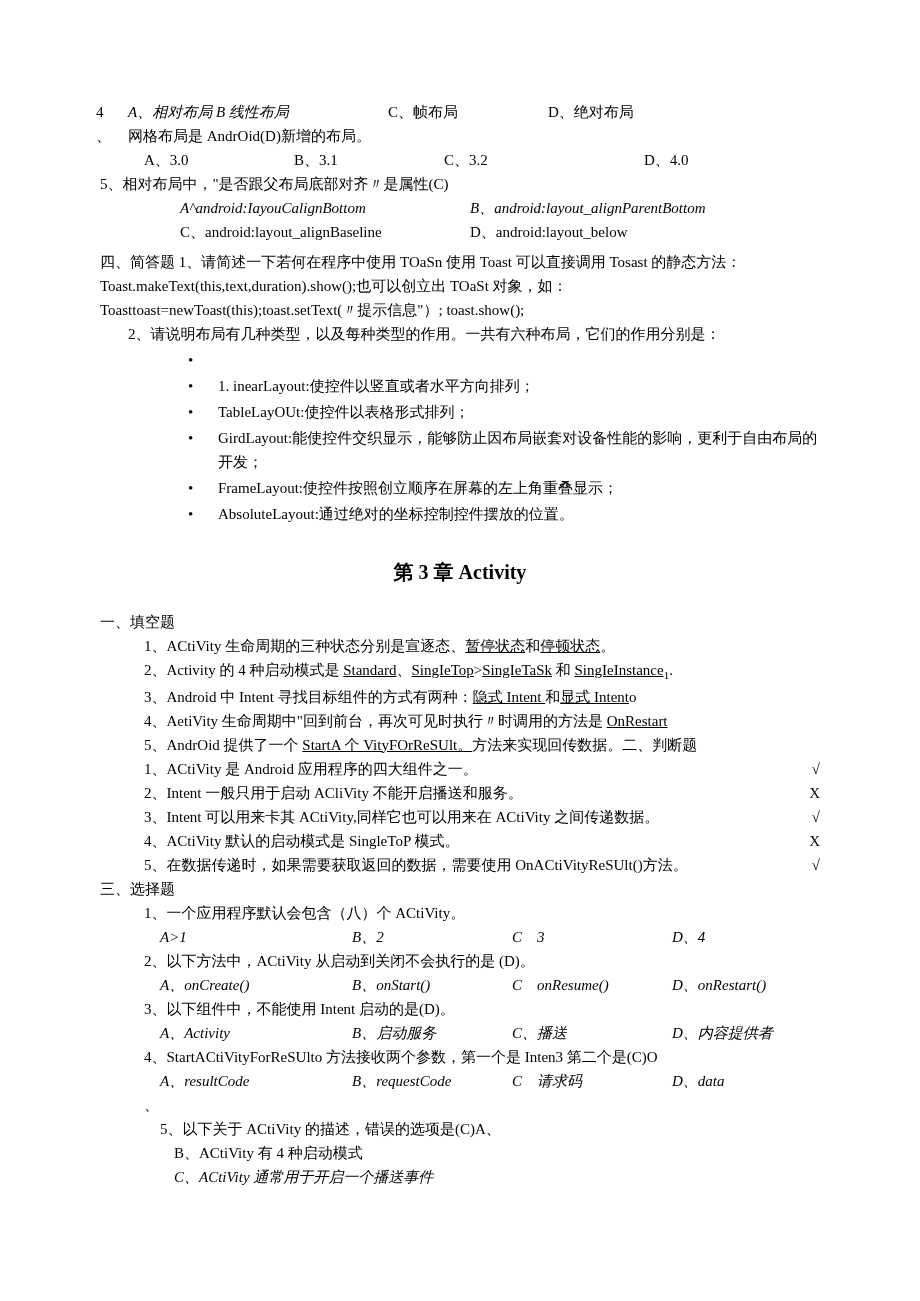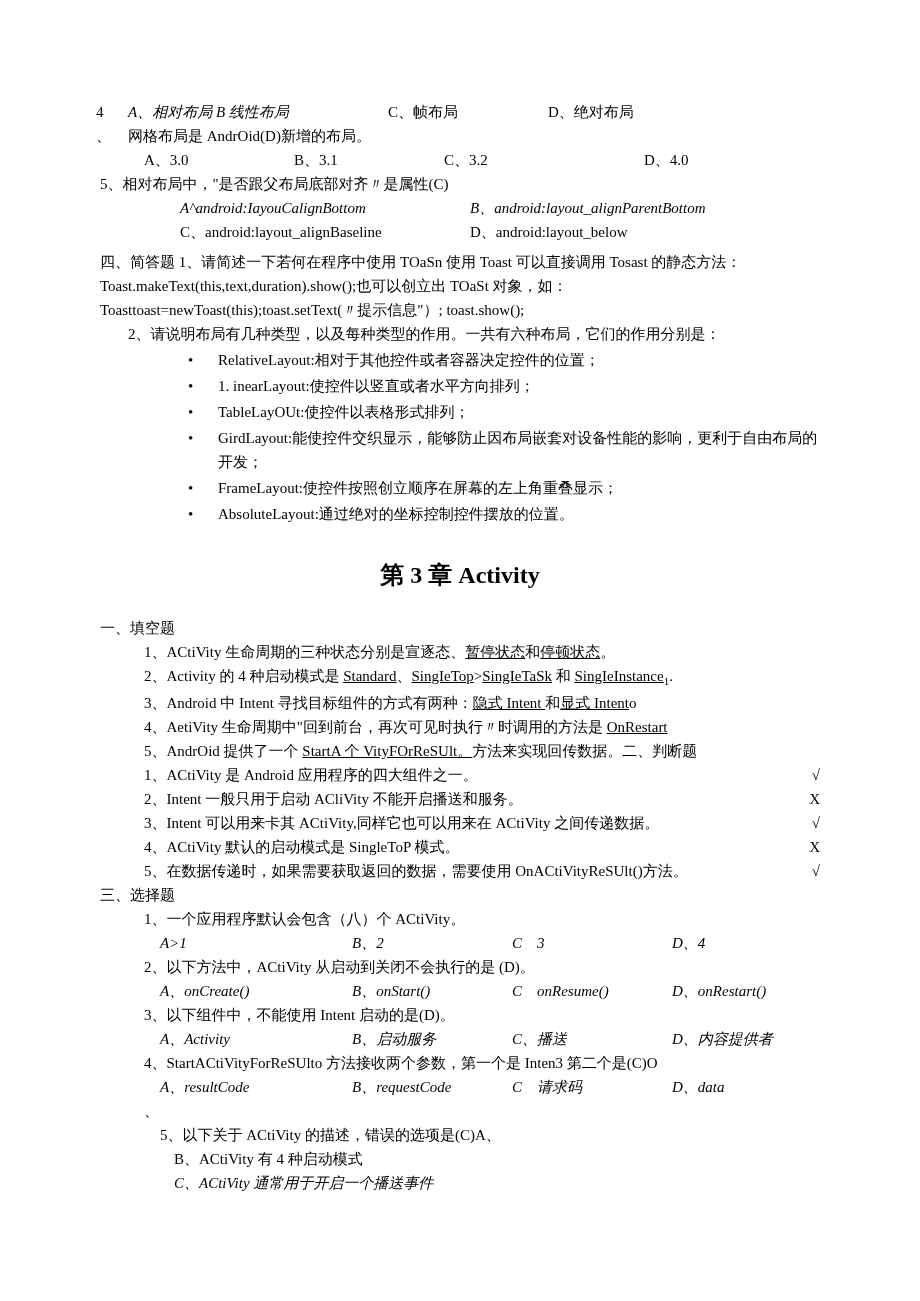--- a/index.html
+++ b/index.html
@@ -15,21 +15,21 @@
 }
 .row { display: flex; align-items: flex-start; }
 .row > span { white-space: pre; }
 .col-a { width: 260px; }
 .col-c { width: 160px; }
 .col-d { flex: 1; }
 .indent1 { padding-left: 44px; }
 .bullet-row { display: flex; padding-left: 88px; margin: 2px 0; }
 .bullet { width: 30px; flex-shrink: 0; }
 .bullet-text { flex: 1; }
-h1 { font-family: "SimSun", serif; font-size: 24px; font-weight: bold; text-align: center; margin: 30px 0 22px 0; }
+h1 { font-family: "SimSun", serif; font-size: 20px; font-weight: bold; text-align: center; margin: 30px 0 22px 0; }
 .u { text-decoration: underline; }
 .sub { font-size: 11px; vertical-align: sub; }
 .judge { display: flex; justify-content: space-between; padding-left: 44px; }
 .judge .mark { width: 24px; text-align: right; }
 .qrow { display: flex; padding-left: 60px; }
 .qrow > span { white-space: pre; font-style: italic; }
 .qa { width: 160px; }
 .qb { width: 160px; margin-left: 32px; }
 .qc { width: 160px; }
 .qd { flex: 1; }
@@ -70,21 +70,20 @@
 
 <div style="height:6px;"></div>
 
 <div>四、简答题 1、请简述一下若何在程序中使用 TOaSn 使用 Toast 可以直接调用 Tosast 的静态方法：</div>
 <div>Toast.makeText(this,text,duration).show();也可以创立出 TOaSt 对象，如：</div>
 <div>Toasttoast=newToast(this);toast.setText(〃提示信息"）; toast.show();</div>
 <div style="padding-left:28px;">2、请说明布局有几种类型，以及每种类型的作用。一共有六种布局，它们的作用分别是：</div>
 
 <div class="bullet-row">
     <span class="bullet">•</span>
-    <span class="bullet-text">RelativeLayout:相对于其他控件或者容器决定控件的位置；</span>
   </div>
 <div class="bullet-row">
     <span class="bullet">•</span>
     <span class="bullet-text">1. inearLayout:使控件以竖直或者水平方向排列；</span>
   </div>
 <div class="bullet-row">
     <span class="bullet">•</span>
     <span class="bullet-text">TableLayOUt:使控件以表格形式排列；</span>
   </div>
 <div class="bullet-row">

